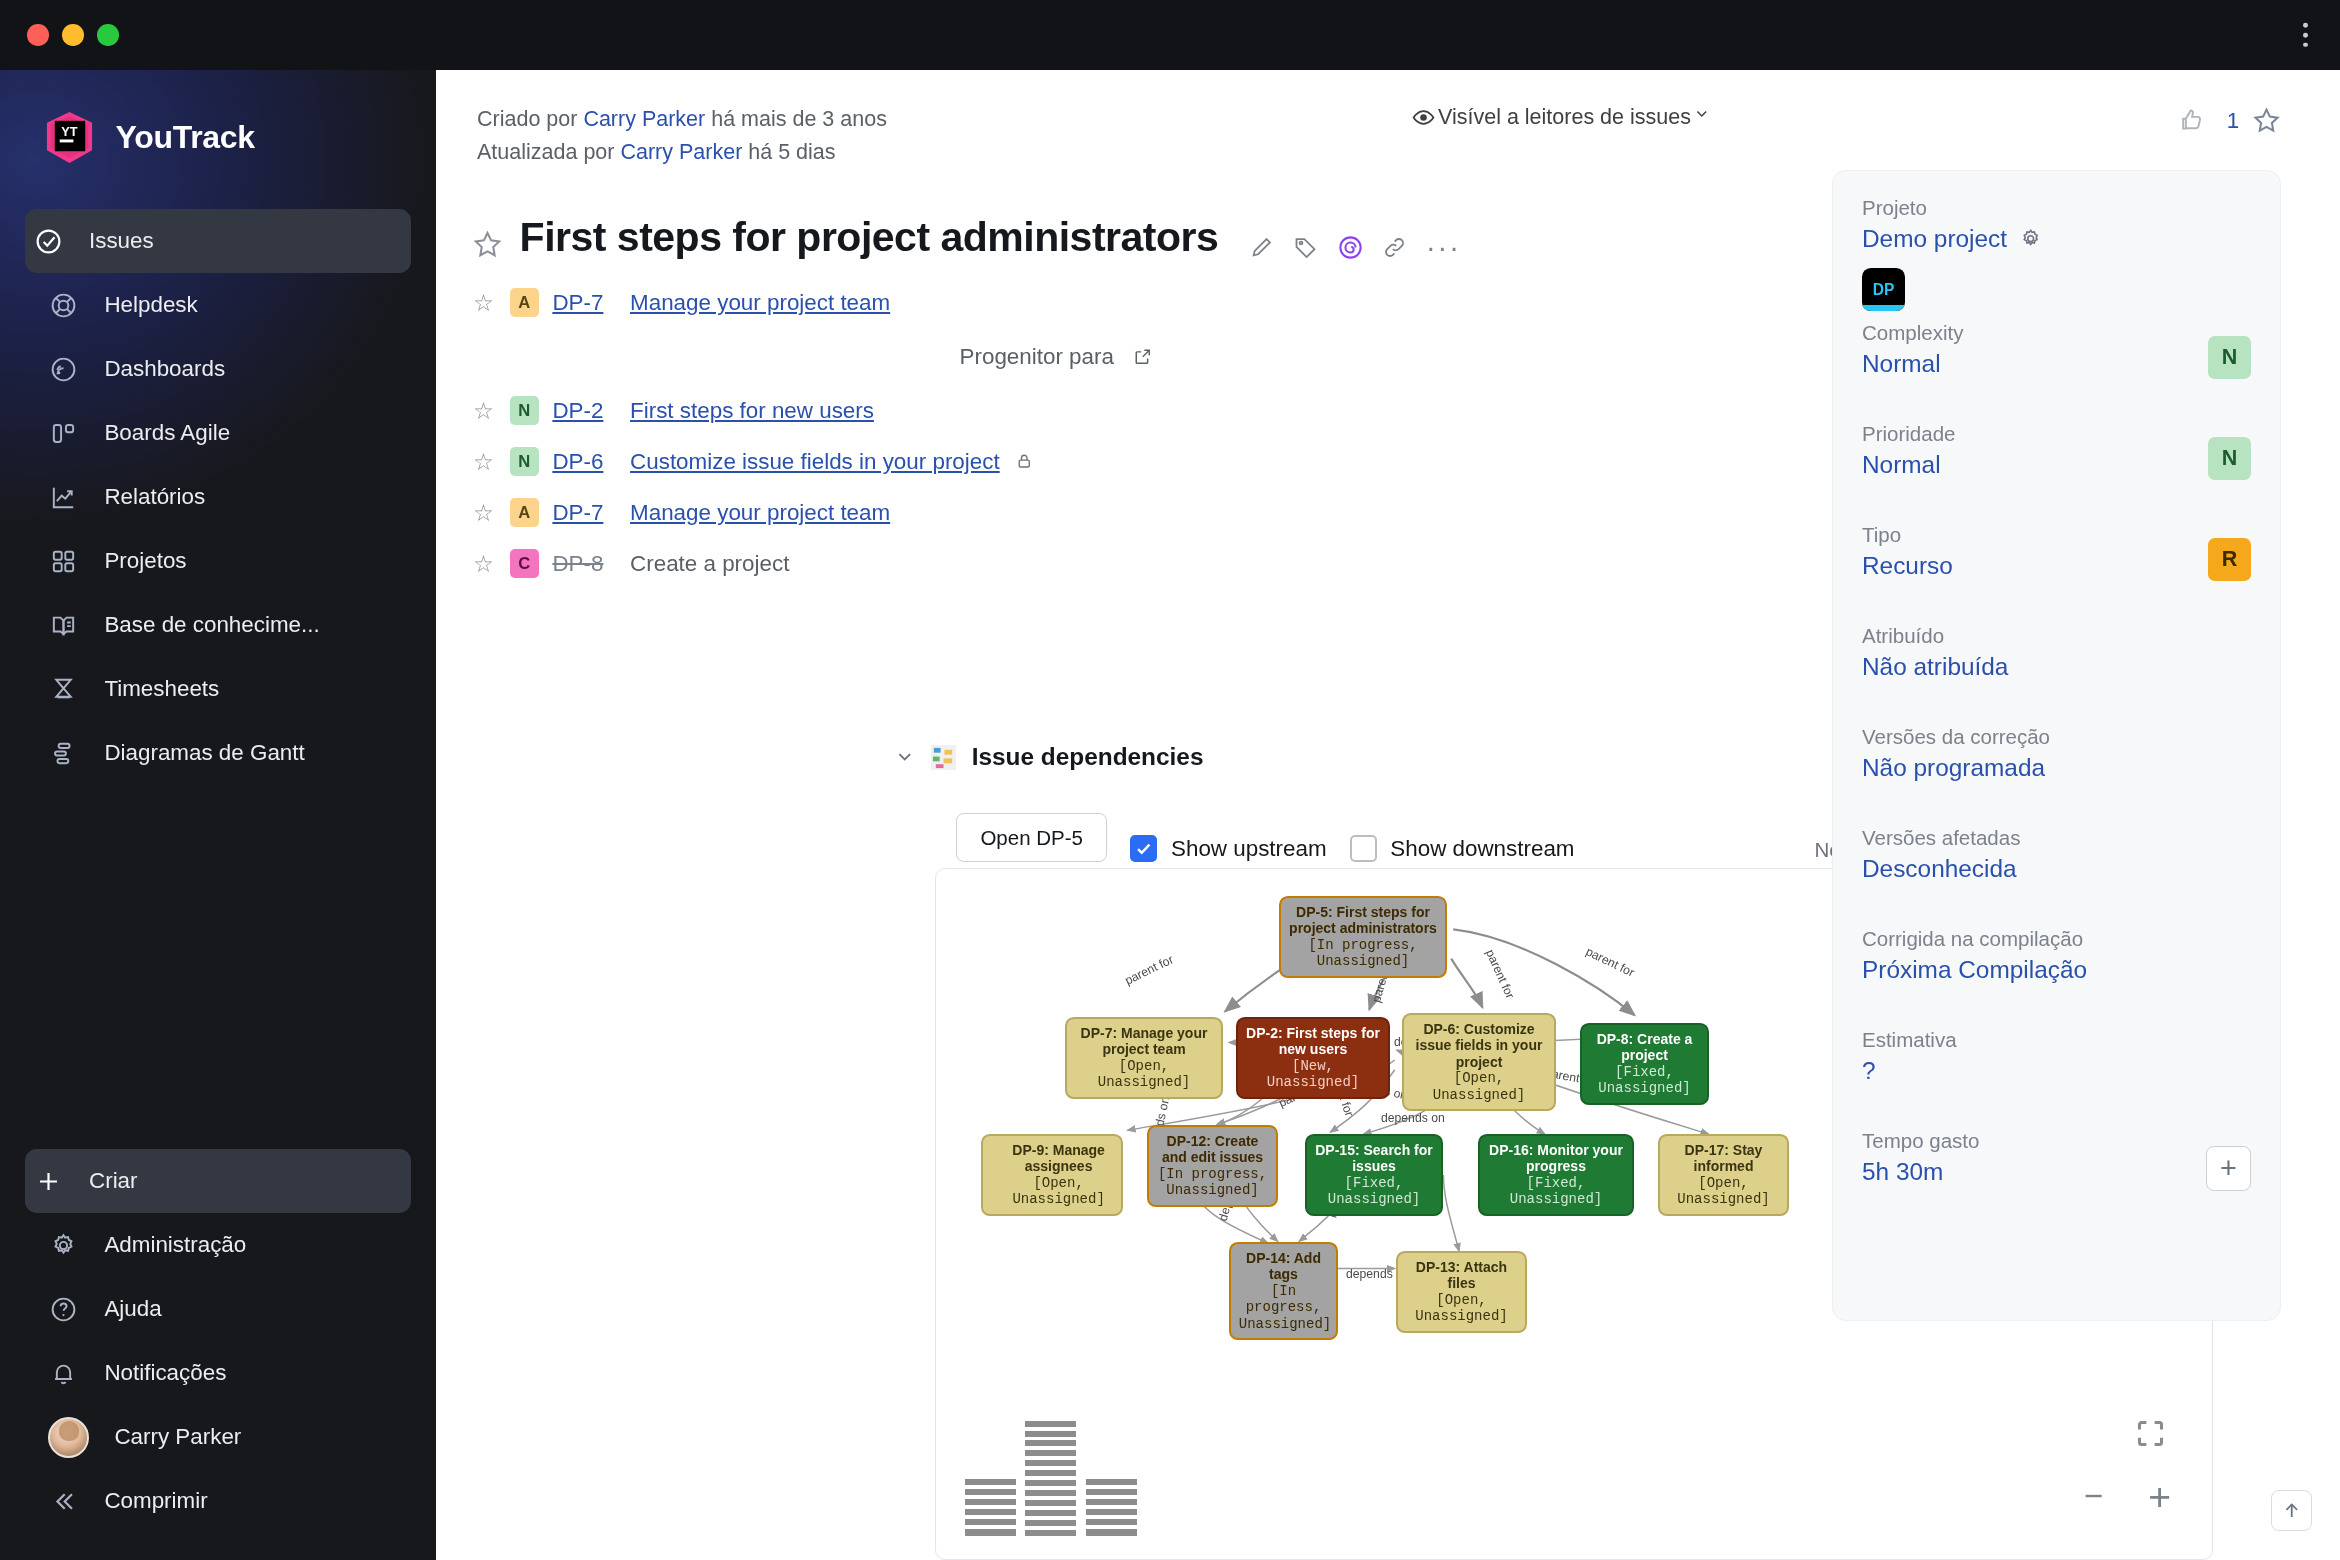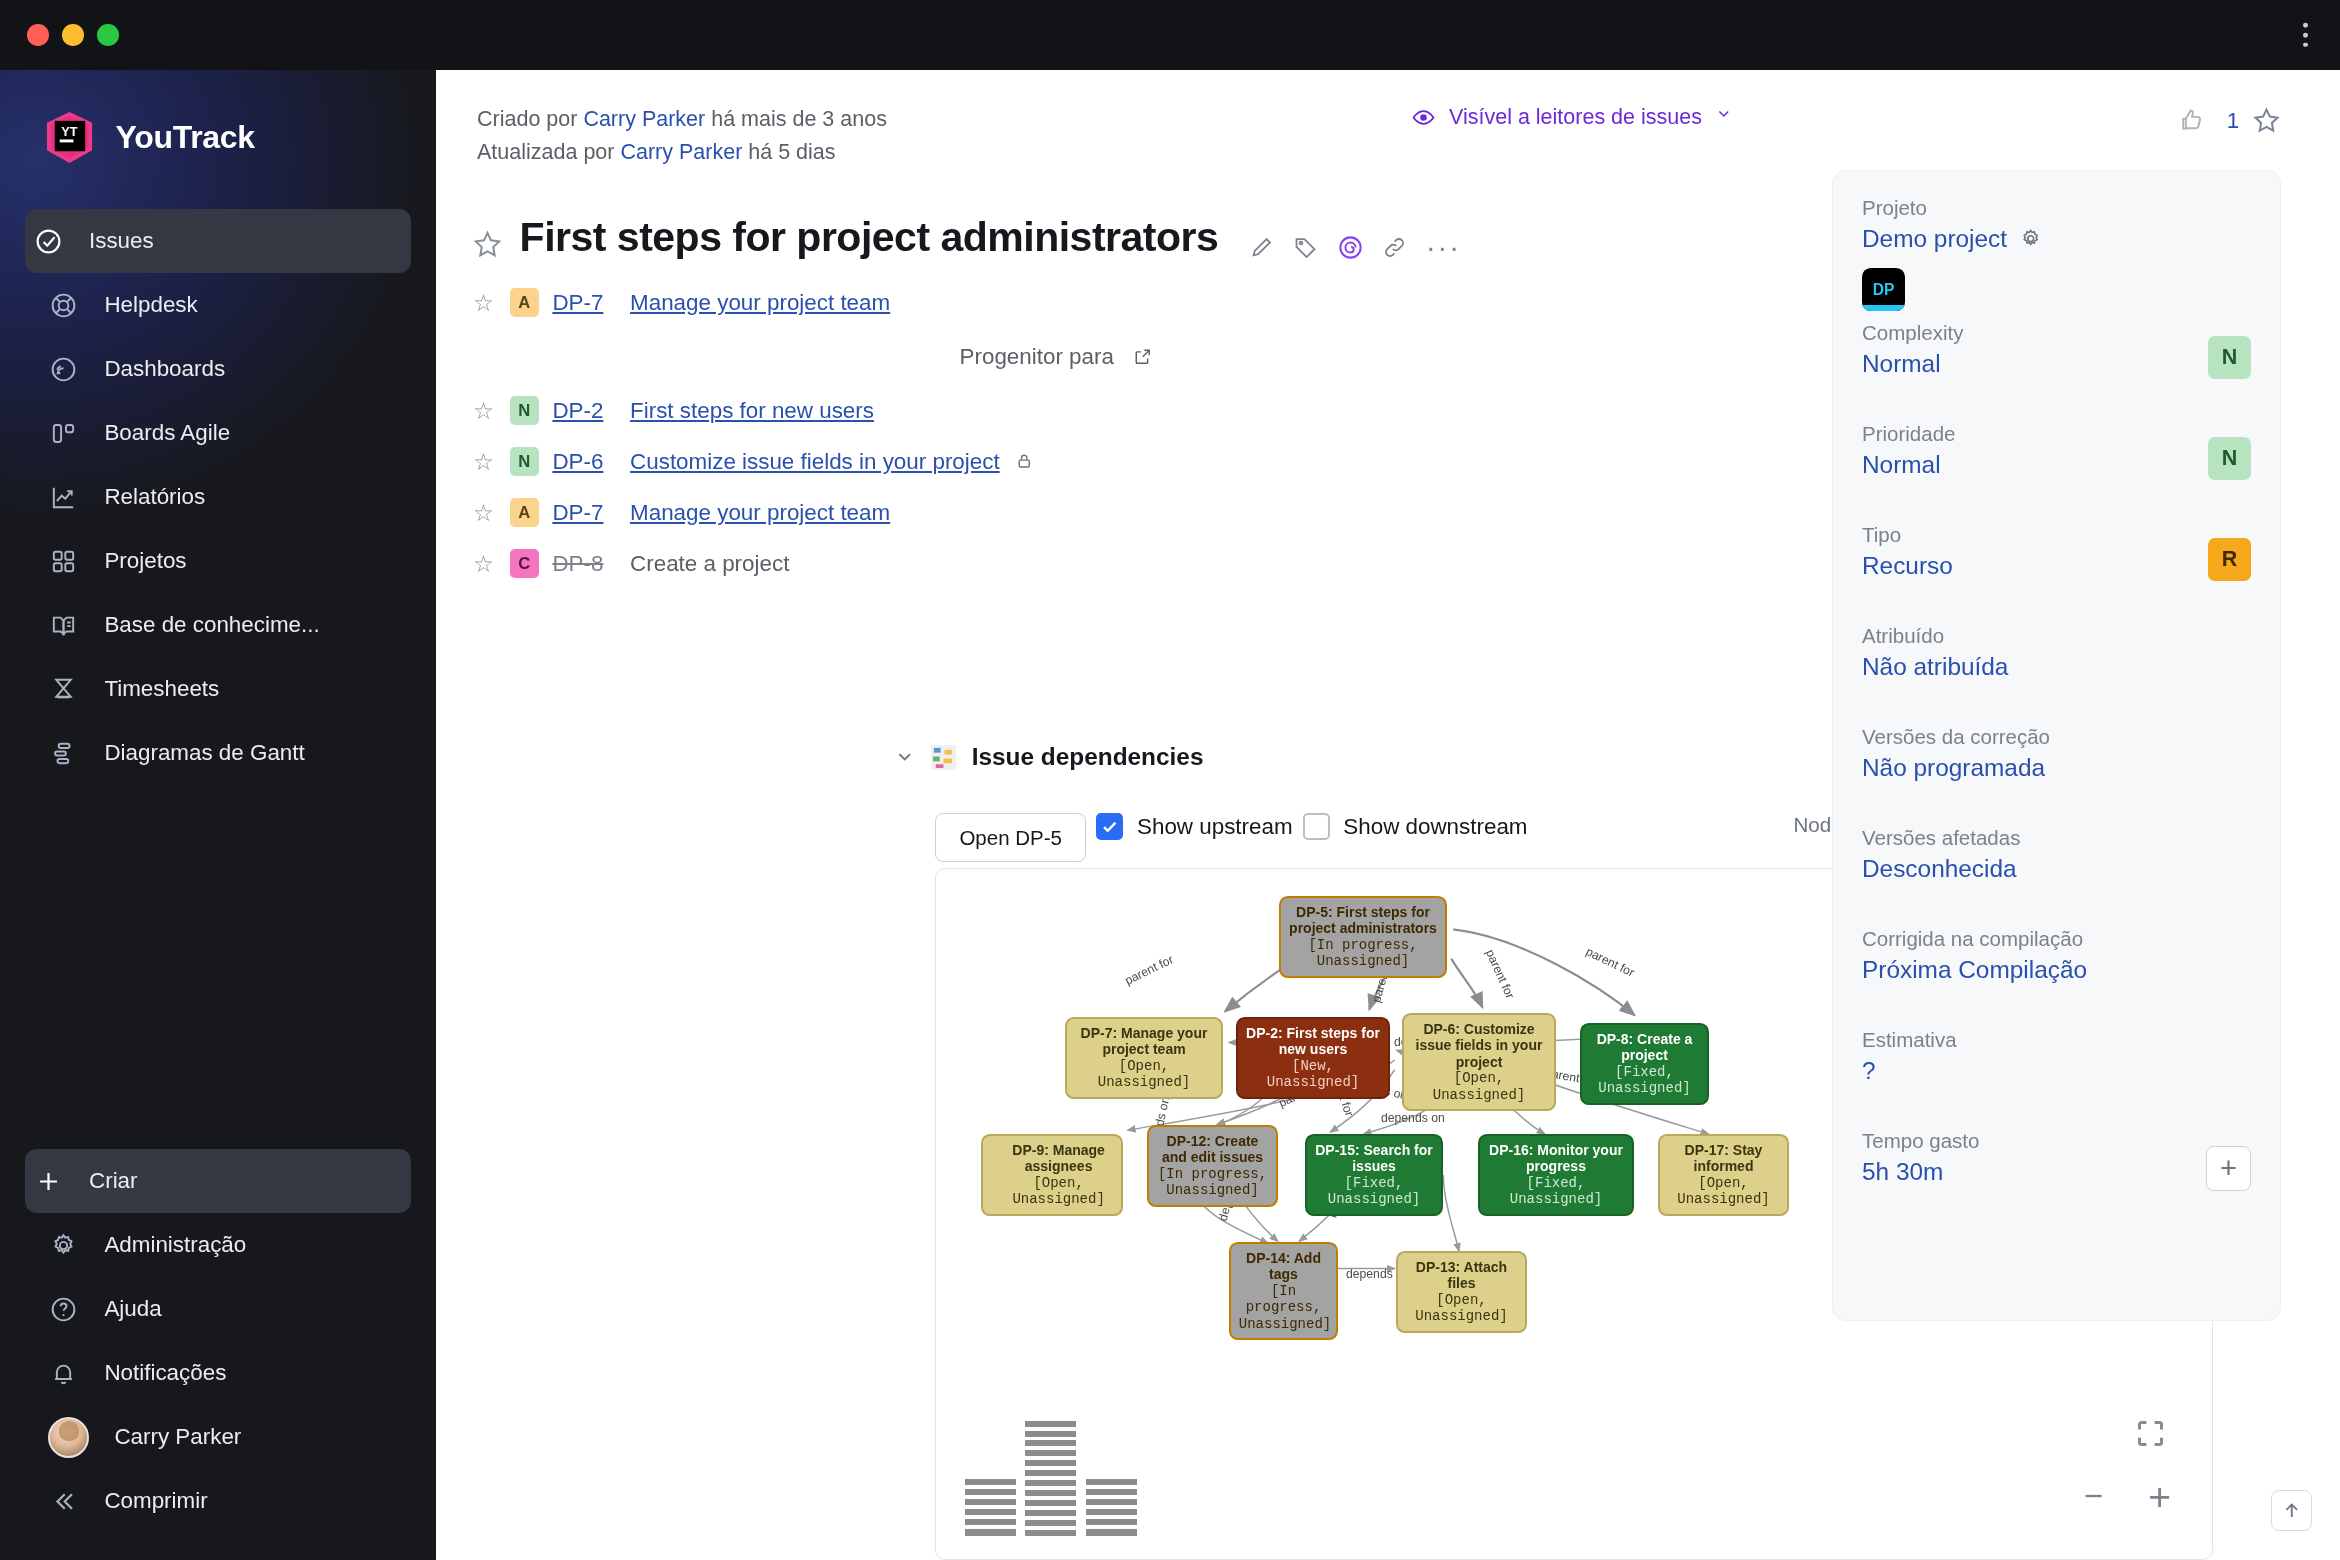--- a/index.html
+++ b/index.html
@@ -49,22 +49,22 @@
             background: radial-gradient(circle at 45% 35%, #f6ded0 0%, #e0b99b 45%, #8a6142 100%);
             border:2px solid #e9e2dc; overflow:hidden; position:relative;}
   .avatar::after{content:"";position:absolute;left:22%;top:8%;width:56%;height:52%;
             border-radius:50% 50% 45% 45%; background:#b98a5c; opacity:.75;}
 
   
   .main { position:absolute; top:70px; left:436px; width:1905px; height:1490px; background:#fff; }
 
   .meta { position:absolute; left:41px; top:33px; font-size:21.5px; line-height:1.55; color:#5a6066; }
   .meta a { color:#2a50ad; text-decoration:none; }
-  .vis { position:absolute; left:975px; top:35px; display:flex; gap:13px;
-         color:#6d28d9; font-size:21.5px; cursor:pointer; }
+  .vis { position:absolute; left:975px; top:35px; display:flex; gap:2px;
+         color:#404040; font-size:21.5px; cursor:pointer; }
   .likes { position:absolute; right:59px; top:35px; display:flex; align-items:center; gap:19.5px; }
   .likes .cnt { color:#2a50ad; font-size:22.4px; }
 
   .title-row { position:absolute; left:35px; top:144px; display:flex; align-items:flex-end; gap:15.6px; }
   .title-star { color:#8a9099; }
   h1.page-title { font-size:41px; font-weight:700; color:#15181c; letter-spacing:-0.5px; white-space:nowrap; }
   .title-actions { display:flex; align-items:center; gap:17.6px; margin-left:13.7px; color:#7b828b; }
 
   
   .links { position:absolute; left:35px; top:207px; width:1170px; }
@@ -80,22 +80,22 @@
   .resolved .lid { color:#7b828b; text-decoration:line-through; }
   .resolved .lsum { color:#5a6066; }
   .sublabel { color:#5a6066; font-size:22.4px; display:flex; align-items:center; gap:19px; height:57px;justify-content:center; }
 
   
   .dep-head { position:absolute; left:458px; top:673px; }
   .dep-head-inner { display:flex; align-items:center; gap:15.6px; font-size:24.4px; font-weight:700; color:#15181c; }
   .chev { color:#6b7280; font-size:19.5px; }
   .mini-graph-ico { width:25px;height:25px; position:relative; flex:0 0 25px; }
 
-  .dep-toolbar { position:absolute; left:499px; top:743px; width:1278px; height:49px;
-                 display:flex; align-items:flex-start; gap:10px; }
+  .dep-toolbar { position:absolute; left:520px; top:743px; width:1278px; height:49px;
+                 display:flex; align-items:flex-end; gap:23px; }
   .btn-open { height:49px; padding:0 23.4px; border:1px solid #ccd0d6; border-radius:7.8px;
               background:#fff; color:#15181c; font-size:20.5px; cursor:pointer; font-family:inherit;}
   .cb-wrap { display:flex; align-items:center; gap:13.7px; font-size:22.4px; color:#15181c; cursor:pointer; }
   .cb { width:27px;height:27px;border-radius:4.9px;border:2px solid #b9bec6; background:#fff; flex:0 0 27px;
         display:flex;align-items:center;justify-content:center;}
   .cb.checked { background:#2a6df4; border-color:#2a6df4; color:#fff; }
   .tool-right { margin-left:auto; display:flex; align-items:center; gap:15.6px; font-size:20.5px; color:#6b7280;}
   .tool-right .lnk { color:#2a50ad; cursor:pointer; display:flex; align-items:center; gap:8.8px;}
 
   

